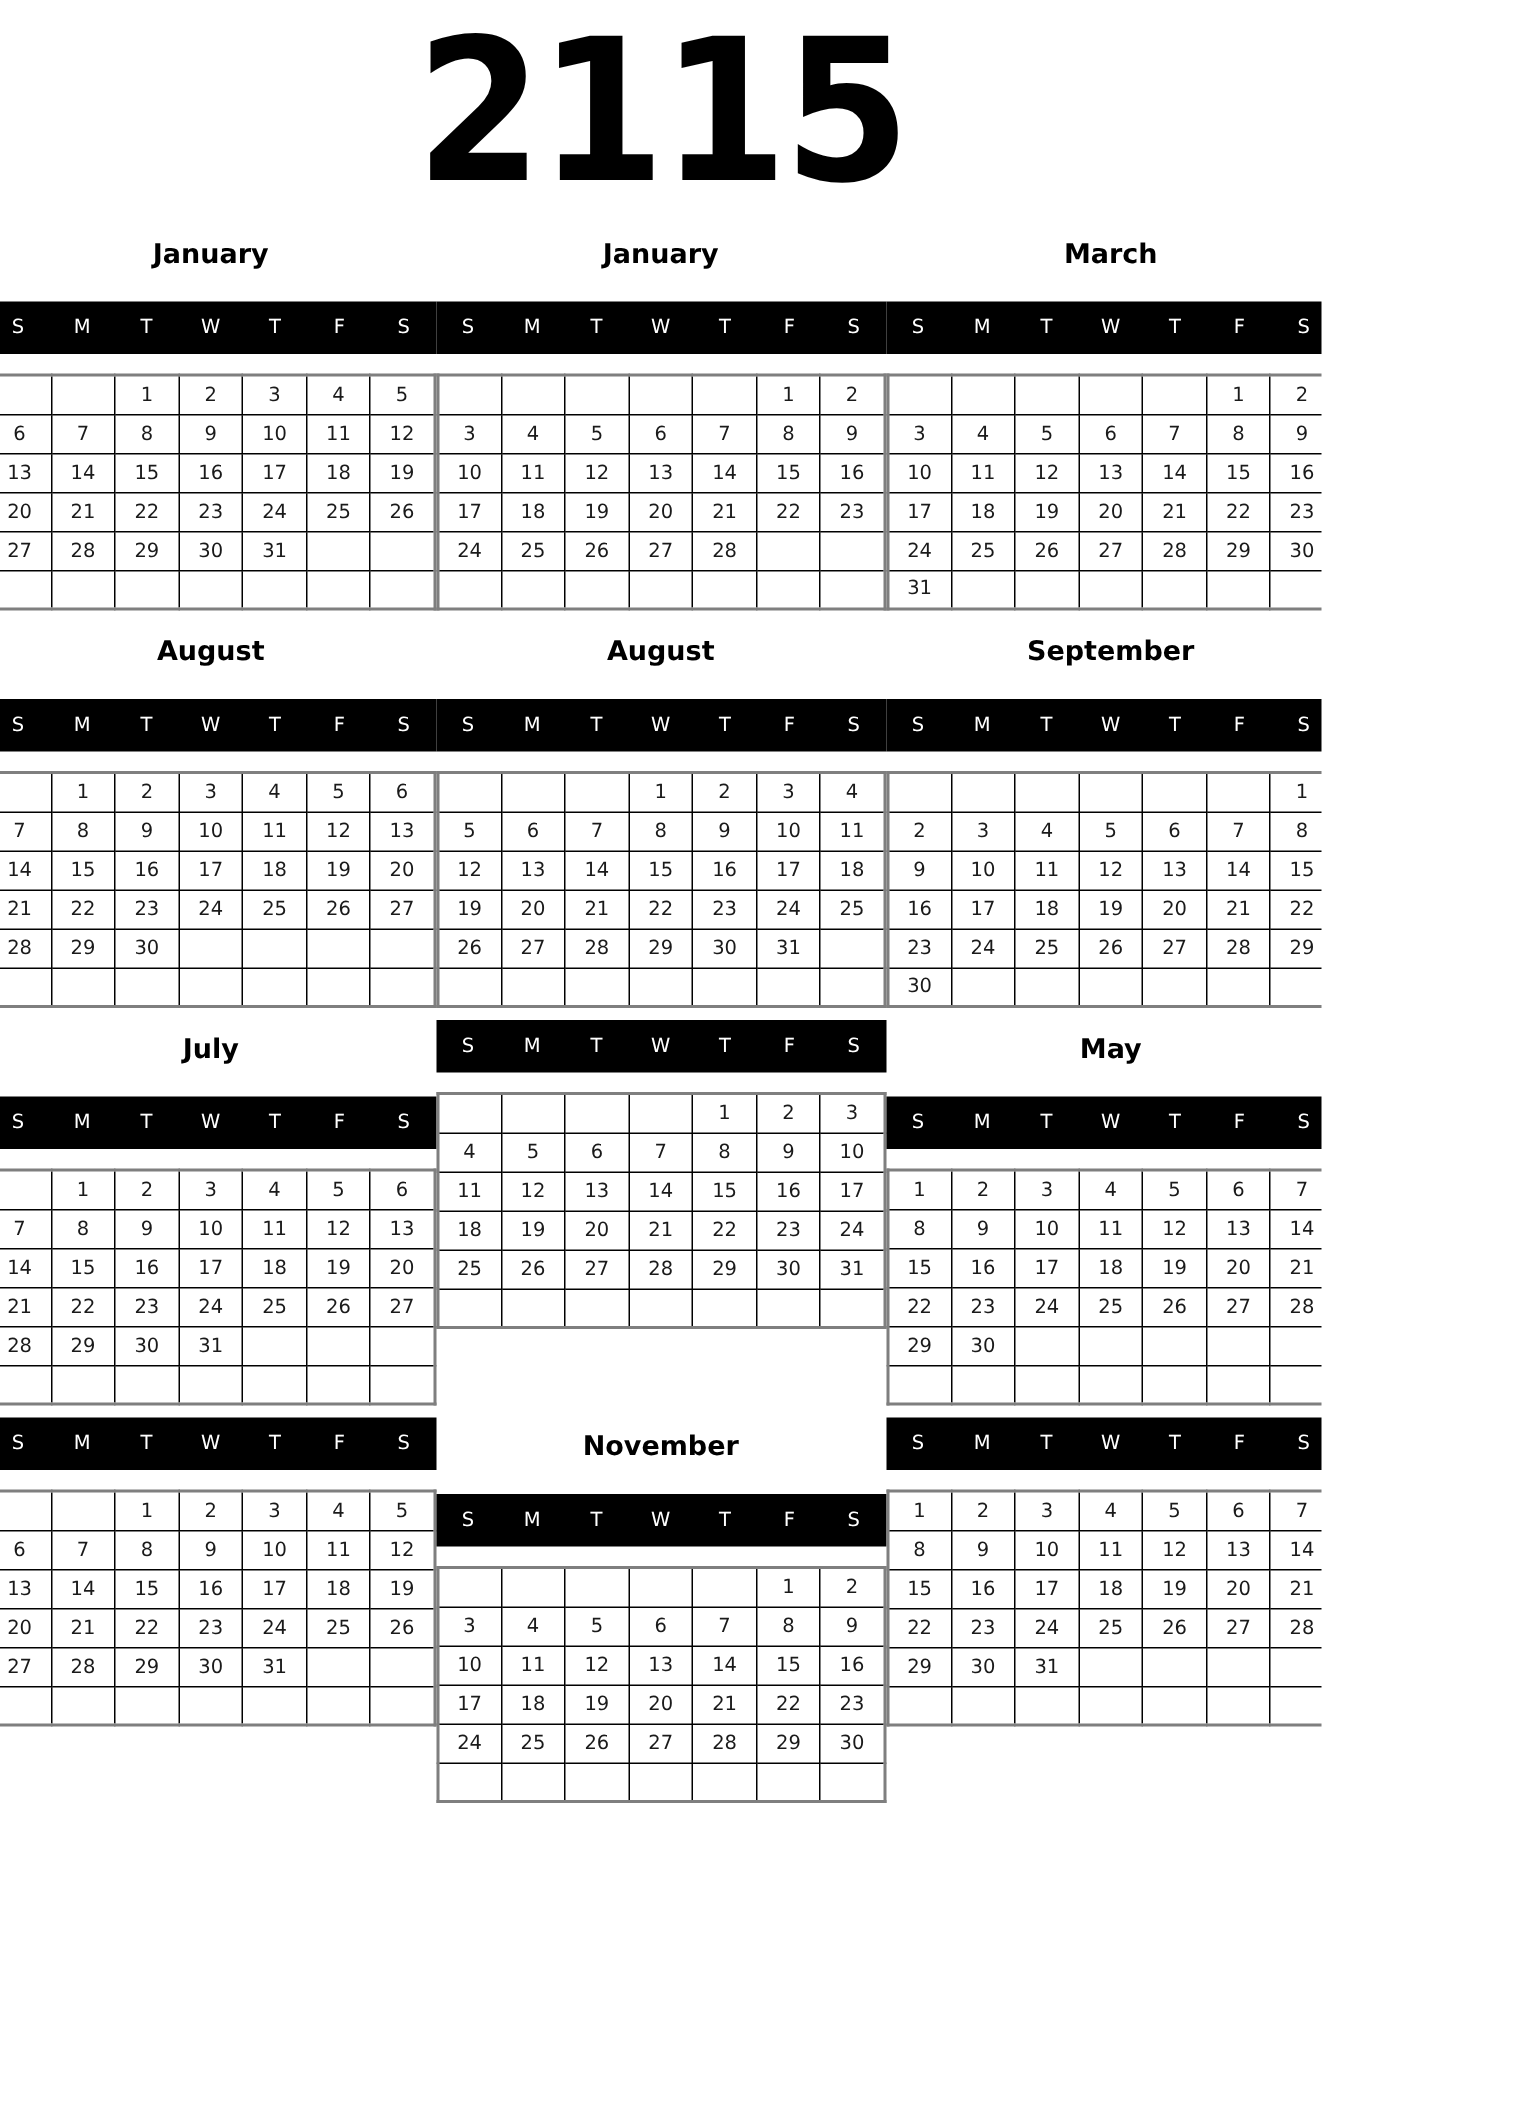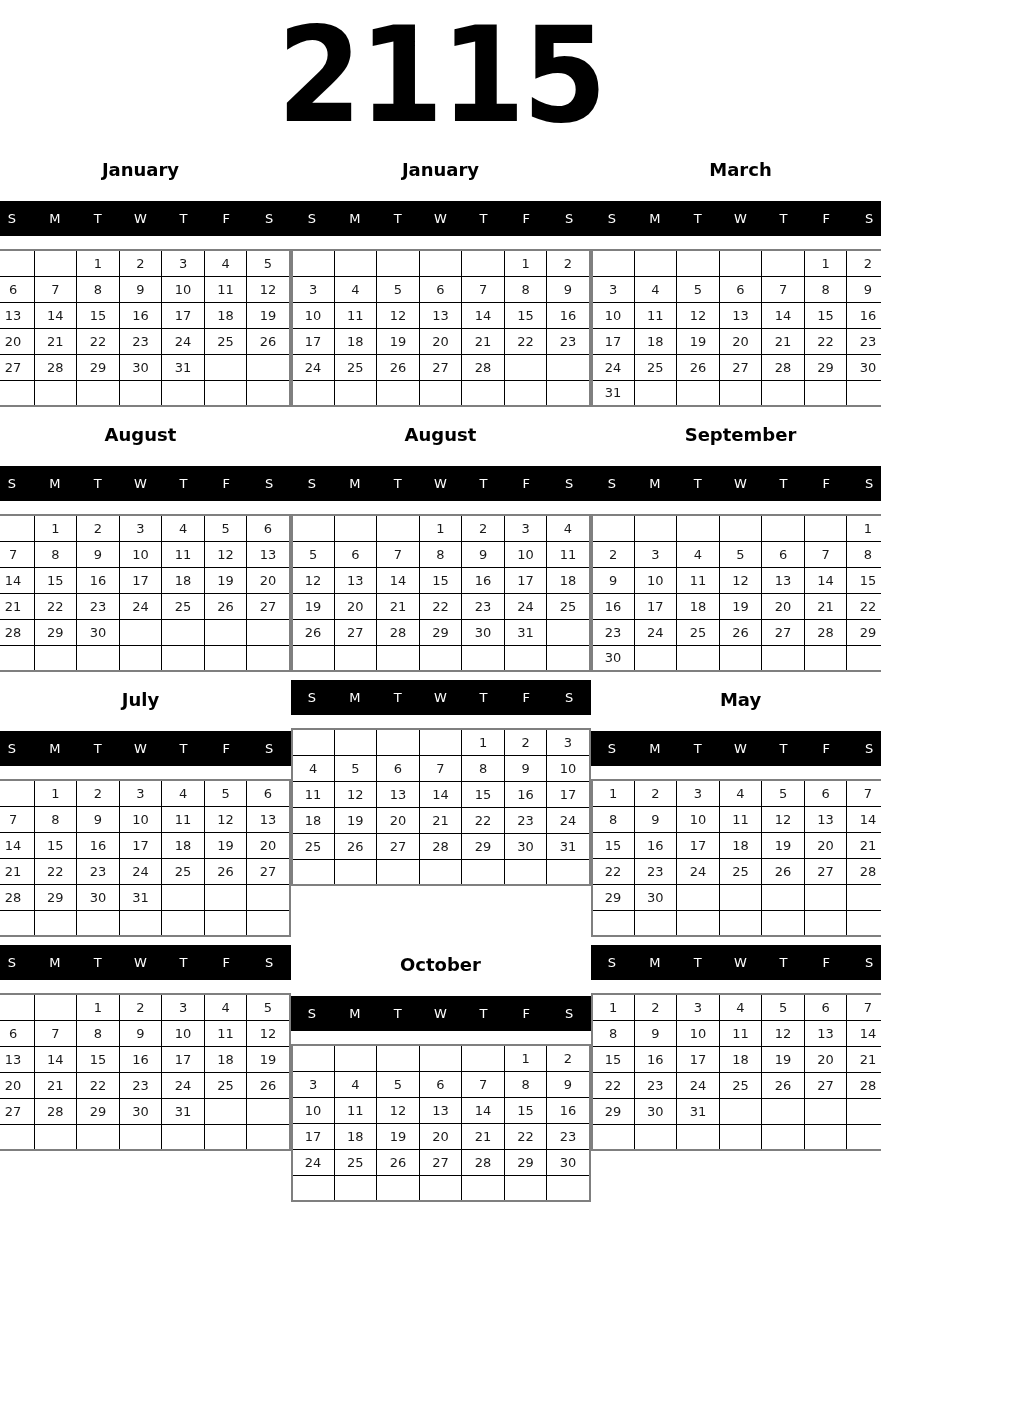--- a/index.html
+++ b/index.html
@@ -779,21 +779,21 @@
               <td></td>
               <td></td>
               <td></td>
               <td></td>
             </tr>
           </tbody>
         </table>
   </div>
 
   <div class="month">
-    <div class="month-title">October</div>
+    <div class="month-title">November</div>
     <div class="day-header">
           <div>S</div>
           <div>M</div>
           <div>T</div>
           <div>W</div>
           <div>T</div>
           <div>F</div>
           <div>S</div>
         </div>
     <table class="grid">

